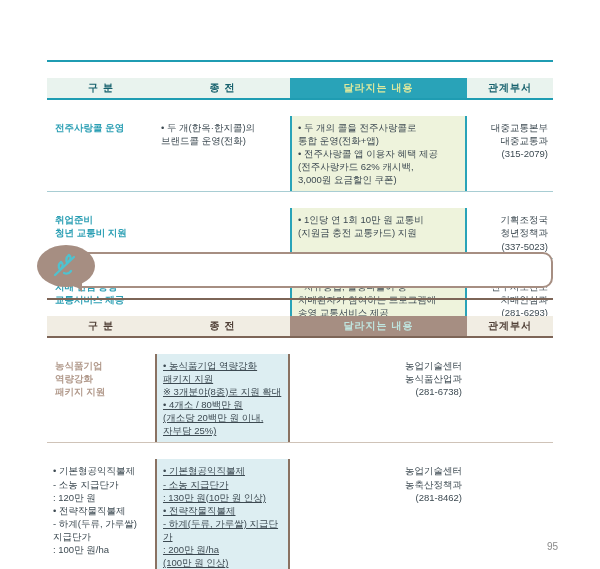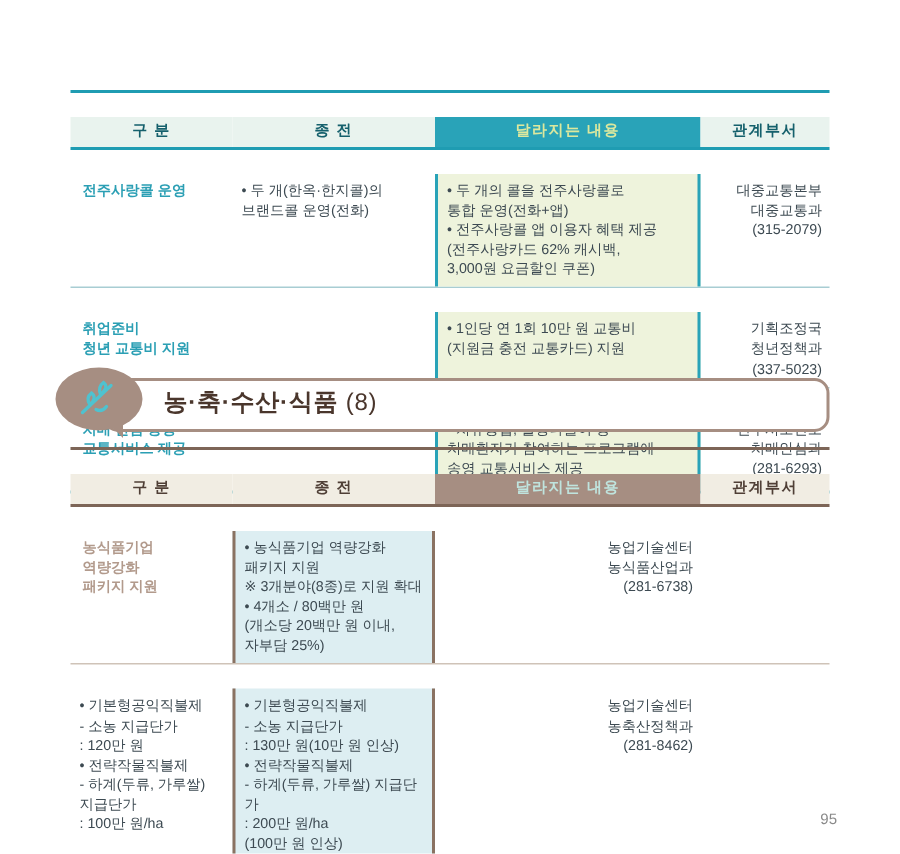--- a/index.html
+++ b/index.html
@@ -41,21 +41,21 @@
   .section .count { font-weight:normal; }
 
   
   .t2 { top:298px; }
   .t2 .thead { border-top:2px solid #7d6557; border-bottom:2px solid #7d6557; }
   .t2 .th { background:#f1ede3; color:#4f3f36; }
   .t2 .th.hl { background:#a68e82; color:#bfe4de; }
   .t2 .tr + .tr { border-bottom:1px solid #cfc3b8; }
   .t2 .tr:last-child { border-bottom:2px solid #7d6557; }
   .t2 .cat { color:#b29a8c; }
-  .t2 .hlcol { background:#ddeef2; border-left:2px solid #8a7262; border-right:2px solid #8a7262; }
+  .t2 .hlcol { background:#ddeef2; border-left:2px solid #8a7262; border-right:2px solid #8a7262;text-decoration:underline; }
   .t2 .r1 > div { min-height:82px; }
   .t2 .r2 > div { min-height:92px; }
   .t2 .r3 > div { min-height:42px; }
 
   .pagenum { position:absolute; right:42px; top:541px; font-size:10px; color:#8a8a8a; }
 </style>
 </head>
 <body>
 
 <div class="page">
@@ -109,21 +109,20 @@
       <div class="bubble-tail"></div>
       <svg width="30" height="30" viewBox="0 0 30 30">
         <g stroke="#4fc2cf" stroke-width="2.2" fill="none" stroke-linecap="round">
           <path d="M5 24 L24 6"></path>
           <path d="M10 19 Q7 14 11 11 Q15 14 10 19"></path>
           <path d="M17 12 Q15 7 19 4 Q23 7 17 12"></path>
           <path d="M14 22 Q18 24 21 20"></path>
         </g>
       </svg>
     </div>
-    <div class="title"><span>농·축·수산·식품</span> <span class="count">(8)</span></div>
   </div>
 
   <div class="tbl t2">
     <div class="tr thead">
       <div class="th">구 분</div>
       <div class="th">종 전</div>
       <div class="th hl">달라지는 내용</div>
       <div class="th">관계부서</div>
     </div>
     <div class="tr r1">

